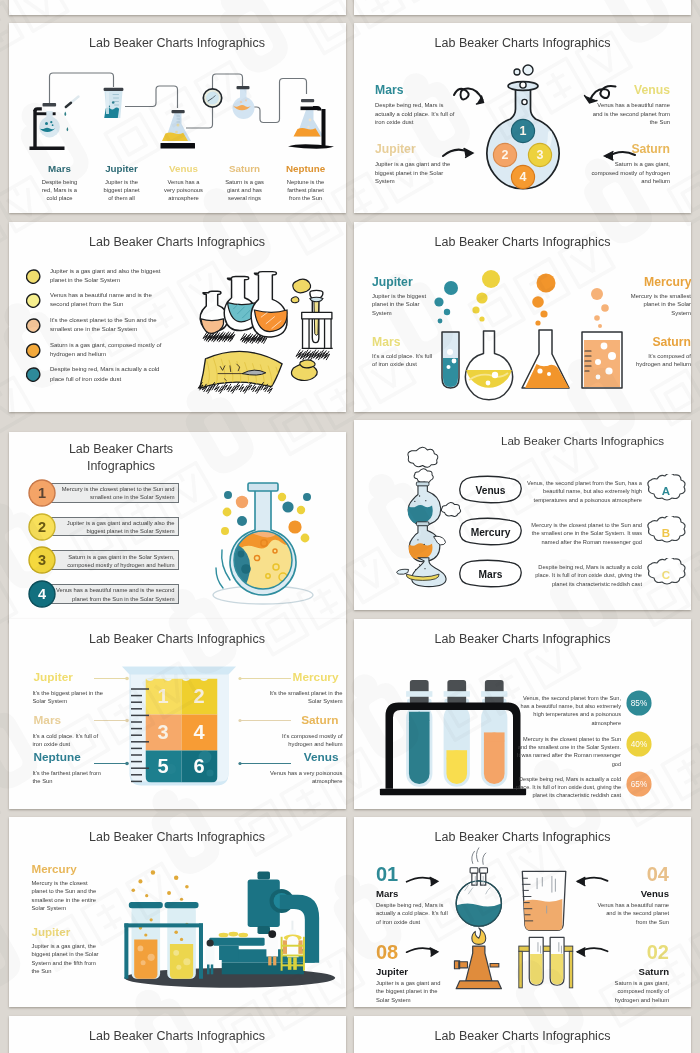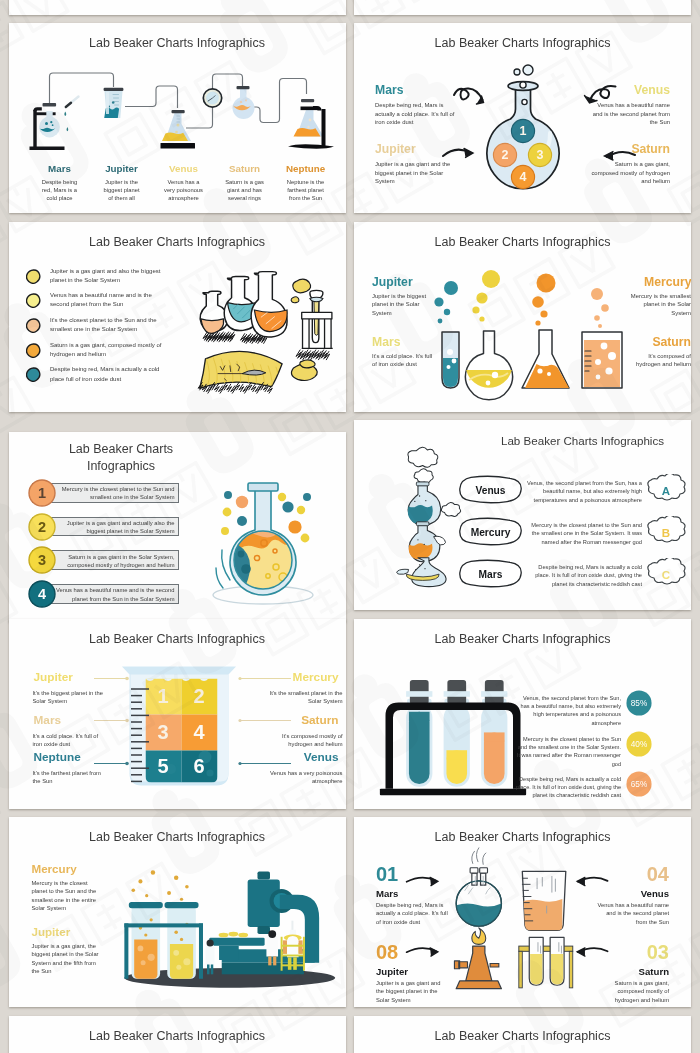--- a/index.html
+++ b/index.html
@@ -825,21 +825,21 @@
       </svg>
       <div class="t hd" style="left:22px;top:46px;width:73px;text-align:left;font-size:20px;line-height:23px;color:#2e8a96">01</div>
       <div class="t hd" style="left:22px;top:71px;width:73px;text-align:left;font-size:9.6px;line-height:12px;color:#17191c">Mars</div>
       <div class="t dsc" style="left:22px;top:84px;width:73px;text-align:left;font-size:5.8px;line-height:8.4px">Despite being red, Mars is actually a cold place. It's full of iron oxide dust</div>
       <div class="t hd" style="left:22px;top:124px;width:73px;text-align:left;font-size:20px;line-height:23px;color:#e8a33d">08</div>
       <div class="t hd" style="left:22px;top:149px;width:73px;text-align:left;font-size:9.6px;line-height:12px;color:#17191c">Jupiter</div>
       <div class="t dsc" style="left:22px;top:162px;width:73px;text-align:left;font-size:5.8px;line-height:8.4px">Jupiter is a gas giant and the biggest planet in the Solar System</div>
       <div class="t hd" style="left:242px;top:46px;width:73px;text-align:right;font-size:20px;line-height:23px;color:#e8c08a">04</div>
       <div class="t hd" style="left:242px;top:71px;width:73px;text-align:right;font-size:9.6px;line-height:12px;color:#17191c">Venus</div>
       <div class="t dsc" style="left:242px;top:84px;width:73px;text-align:right;font-size:5.8px;line-height:8.4px">Venus has a beautiful name and is the second planet from the Sun</div>
-      <div class="t hd" style="left:242px;top:124px;width:73px;text-align:right;font-size:20px;line-height:23px;color:#e8dd7a">03</div>
+      <div class="t hd" style="left:242px;top:124px;width:73px;text-align:right;font-size:20px;line-height:23px;color:#e8dd7a">02</div>
       <div class="t hd" style="left:242px;top:149px;width:73px;text-align:right;font-size:9.6px;line-height:12px;color:#17191c">Saturn</div>
       <div class="t dsc" style="left:242px;top:162px;width:73px;text-align:right;font-size:5.8px;line-height:8.4px">Saturn is a gas giant, composed mostly of hydrogen and helium</div>
     </div>
 <div class="slide" style="left:8.5px;top:1015.5px">
       <div class="stitle" style="top:13px;font-size:12.5px;line-height:15px">Lab Beaker Charts Infographics</div>
     </div>
 <div class="slide" style="left:354.0px;top:1015.5px">
       <div class="stitle" style="top:13px;font-size:12.5px;line-height:15px">Lab Beaker Charts Infographics</div>
     </div>
 <div class="wm">

